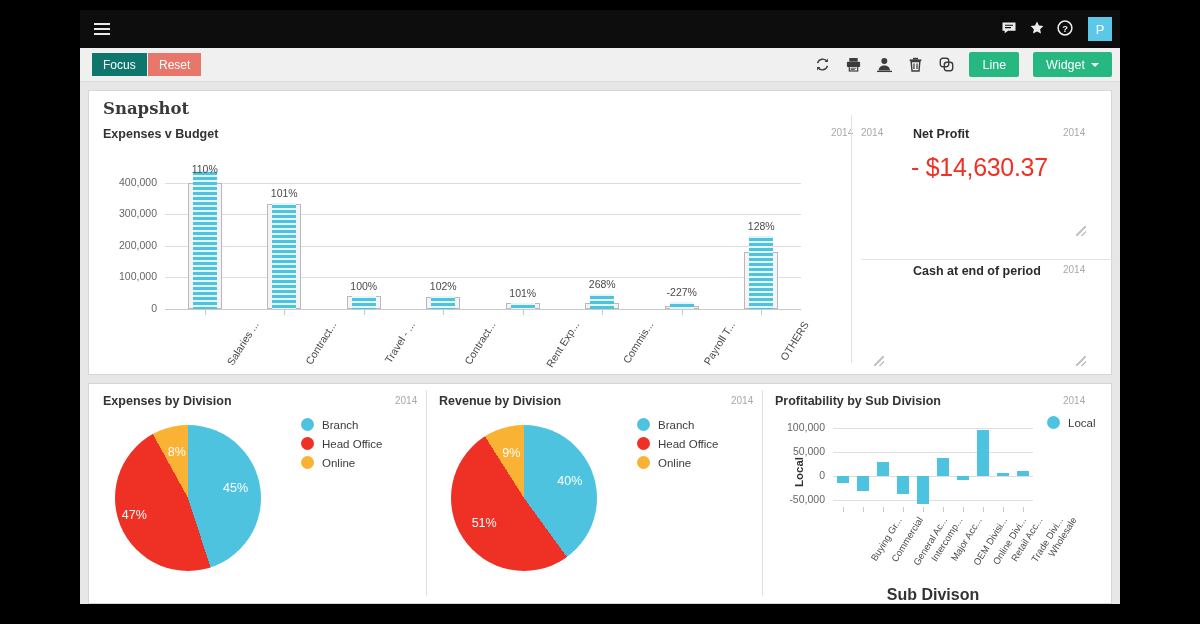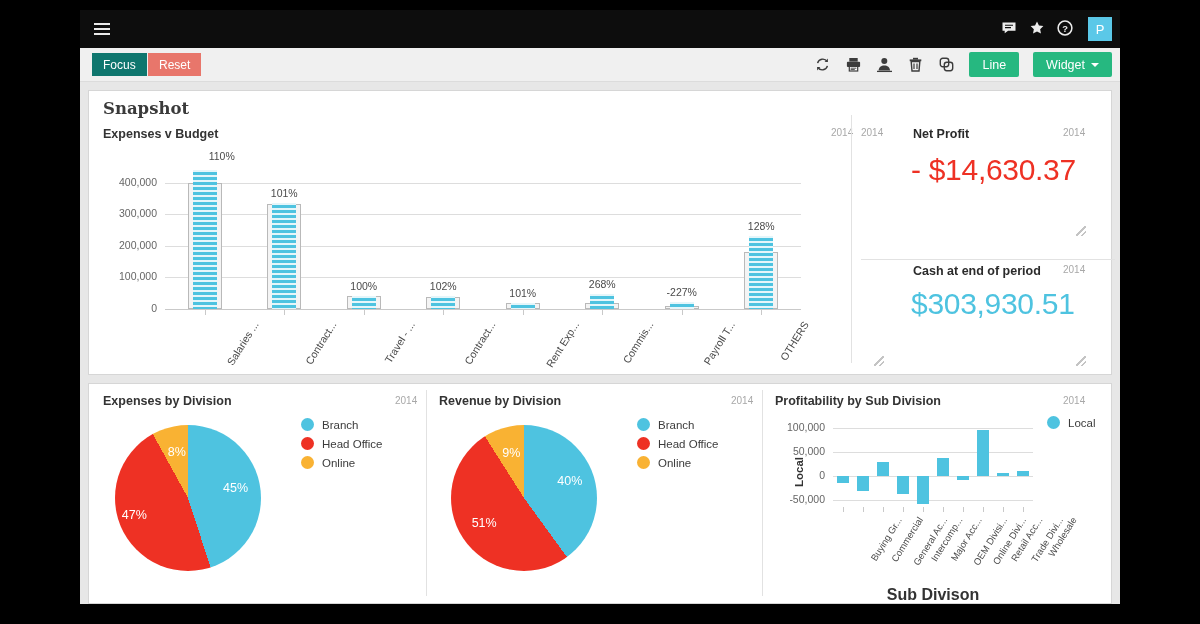--- a/index.html
+++ b/index.html
@@ -127,21 +127,21 @@
   }
   .resize {
     position: absolute; width: 10px; height: 10px; cursor: nwse-resize;
     background:
       linear-gradient(135deg, transparent 44%, #c4c4c4 44%, #c4c4c4 56%, transparent 56%),
       linear-gradient(135deg, transparent 72%, #c4c4c4 72%, #c4c4c4 84%, transparent 84%);
   }
 
   
   .kpi-label { position: absolute; font-size: 12.5px; font-weight: bold; color: #2b2b2b; }
-  .kpi-value { position: absolute; font-size: 30px; letter-spacing: -0.3px; }
+  .kpi-value { position: absolute; font-size: 25px; letter-spacing: -0.3px; }
   .kpi-neg { color: #ee3124; }
   .kpi-pos { color: #4ec3e0; }
 
   
   .axis-label { position: absolute; font-size: 10.5px; color: #666666; text-align: right; }
   .gridline { position: absolute; height: 1px; background: #dddddd; }
   .tick { position: absolute; width: 1px; height: 5px; background: #c9c9c9; }
   .xrot {
     position: absolute;
     font-size: 10.5px; color: #4a4a4a;
@@ -281,21 +281,21 @@
             <div class="gridline" style="left: 62px; top: 100.889px; width: 636px;"></div>
             <div class="axis-label" style="left: 0px; top: 93.8889px; width: 54px;">200,000</div>
             <div class="gridline" style="left: 62px; top: 69.3333px; width: 636px;"></div>
             <div class="axis-label" style="left: 0px; top: 62.3333px; width: 54px;">300,000</div>
             <div class="gridline" style="left: 62px; top: 37.7778px; width: 636px;"></div>
             <div class="axis-label" style="left: 0px; top: 30.7778px; width: 54px;">400,000</div>
             <div class="bgroup" style="left: 84.75px; top: 22px; width: 34px; height: 142px;">
               <div class="budget-box" style="width: 34px; height: 126.222px;"></div>
               <div class="actual-bar" style="left: 5px; width: 24px; height: 138.844px;"></div>
             </div>
-            <div class="bar-pct" style="left: 71.75px; top: 5px; width: 60px; text-align: right;">110%</div>
+            <div class="bar-pct" style="left: 71.75px; top: 18px; width: 60px;">110%</div>
             <div class="tick" style="left: 101.75px; top: 165px;"></div>
             <div class="xrot" style="left: 97.75px; top: 174px;">Salaries ...</div>
             <div class="bgroup" style="left: 164.25px; top: 22px; width: 34px; height: 142px;">
               <div class="budget-box" style="width: 34px; height: 104.764px;"></div>
               <div class="actual-bar" style="left: 5px; width: 24px; height: 105.711px;"></div>
             </div>
             <div class="bar-pct" style="left: 151.25px; top: 42.2889px; width: 60px;">101%</div>
             <div class="tick" style="left: 181.25px; top: 165px;"></div>
             <div class="xrot" style="left: 177.25px; top: 174px;">Contract...</div>
             <div class="bgroup" style="left: 243.75px; top: 22px; width: 34px; height: 142px;">
@@ -348,21 +348,20 @@
         <div class="year" style="left:772px; top:36px;">2014</div>
         <div class="kpi-label" style="left:824px; top:36px;">Net Profit</div>
         <div class="year" style="left:974px; top:36px;">2014</div>
         <div class="kpi-value kpi-neg" style="left:822px; top:62px;">- $14,630.37</div>
         <div class="resize" style="left:987px; top:135px;"></div>
 
         <div class="vdiv" style="left:772px; top:168px; width:254px; height:1px;"></div>
 
         <div class="kpi-label" style="left:824px; top:173px;">Cash at end of period</div>
         <div class="year" style="left:974px; top:173px;">2014</div>
-        <div class="kpi-value kpi-pos" style="left:822px; top:196px;">$303,930.51</div>
         <div class="resize" style="left:987px; top:265px;"></div>
         <div class="resize" style="left:785px; top:265px;"></div>
       </div>
 
       <div class="panel panel-bottom">
 
         <div class="widget-title" style="left:14px; top:10px;">Expenses by Division</div>
         <div class="year" style="left:306px; top:11px;">2014</div>
         <div id="pie-expenses" style="position:absolute; left:14px; top:26px; width:320px; height:186px;">
             <div class="pie" style="left: 12px; top: 15px; width: 146px; height: 146px; background: conic-gradient(rgb(78, 195, 224) 0deg, rgb(78, 195, 224) 162deg, rgb(238, 49, 36) 162deg, rgb(238, 49, 36) 331.2deg, rgb(249, 178, 51) 331.2deg, rgb(249, 178, 51) 360deg);"></div>

